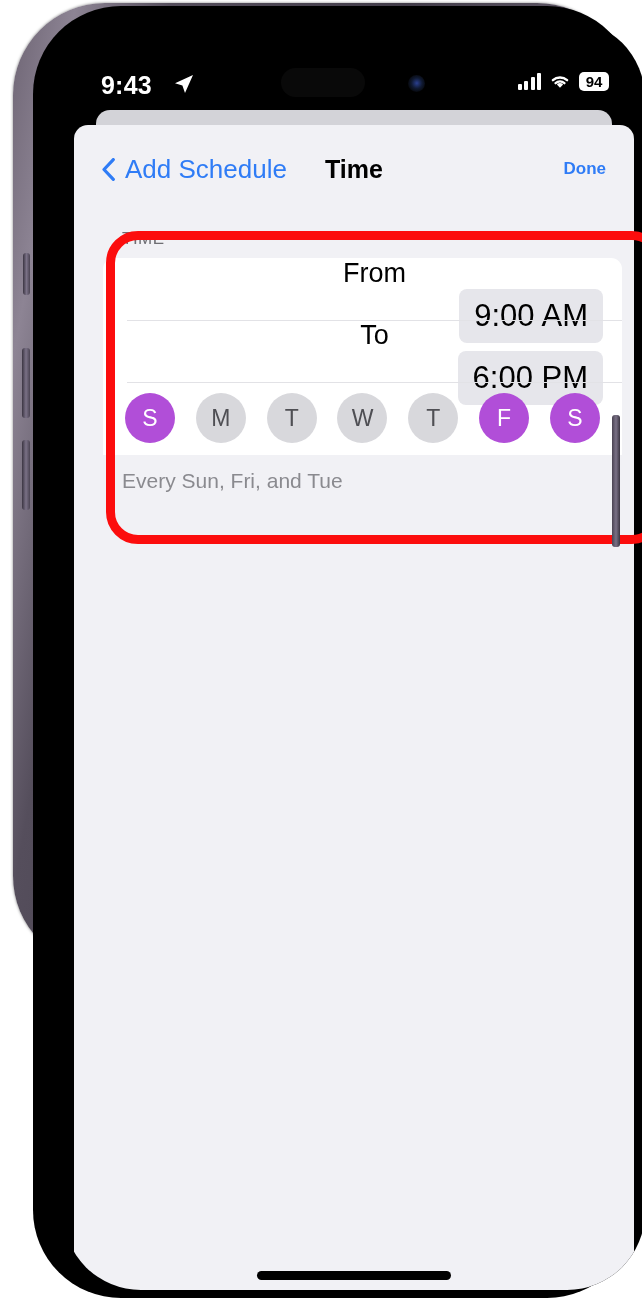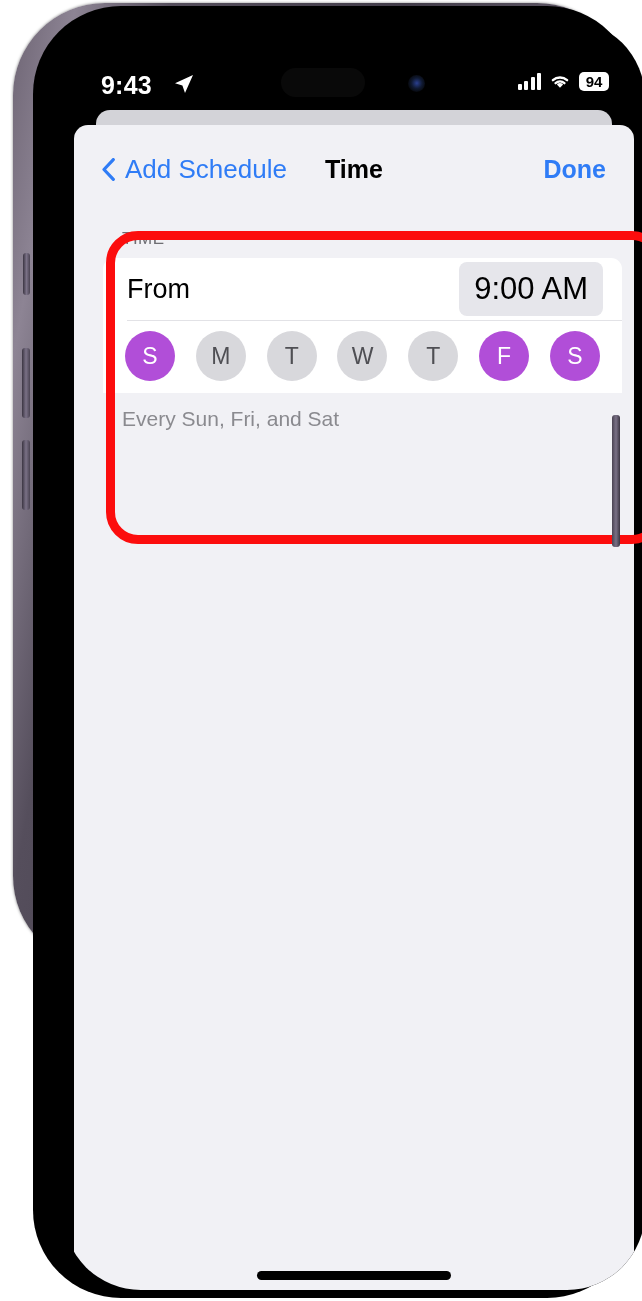--- a/index.html
+++ b/index.html
@@ -96,37 +96,38 @@
   }
   #nav-back { display:flex; align-items:center; gap:10px; cursor:pointer; }
   #back-chevron { width:13px; height:23px; flex:none; }
   #nav-back-label { color:#2f7cf6; font-size:26px; }
   #nav-title {
     position:absolute; left:0; right:0; top:0; height:88px;
     display:flex; align-items:center; justify-content:center;
     font-size:25px; font-weight:bold; color:#000;
     pointer-events:none;
   }
-  #nav-done { margin-left:auto; color:#2f7cf6; font-size:25px; font-weight:bold; cursor:pointer; }
+  #nav-done { margin-left:auto; color:#2f7cf6; font-size:17px; font-weight:bold; cursor:pointer; }
 
   
   #section-header {
     padding:16px 0 9px 48px;
     font-size:17px; color:#6e6e73; letter-spacing:.5px;
   }
   #time-card {
     margin:0 12px 0 29px;
     background:#fff;
     border-radius:11px 11px 0 0;
   }
   .time-row {
     position:relative;
     height:62px;
     display:flex; align-items:center;
     padding:0 0 0 24px;
+    flex-direction:column;
   }
   .time-row + .time-row::before,
   #days-row::before {
     content:""; position:absolute; left:24px; right:0; top:0;
     height:1px; background:#e2e2e6;
   }
   .row-label { font-size:27px; color:#000; }
   .time-pill {
     margin-left:auto; margin-right:19px;
     background:#e6e6eb; color:#000;
@@ -213,32 +214,36 @@
           <div id="nav-done">Done</div>
         </div>
 
         <div id="section-header">TIME</div>
 
         <div id="time-card">
           <div class="time-row">
             <span class="row-label">From</span>
             <span class="time-pill">9:00 AM</span>
           </div>
+          <div class="time-row">
+            <span class="row-label">To</span>
+            <span class="time-pill">6:00 PM</span>
+          </div>
           <div id="days-row">
             <span class="day-circle on">S</span>
             <span class="day-circle off">M</span>
             <span class="day-circle off">T</span>
             <span class="day-circle off">W</span>
             <span class="day-circle off">T</span>
             <span class="day-circle on">F</span>
             <span class="day-circle on">S</span>
           </div>
         </div>
 
-        <div id="section-footer">Every Sun, Fri, and Sat</div>
+        <div id="section-footer">Every Sun, Fri, and Tue</div>
       </div>
 
       <div id="annotation-rect"></div>
 
       <div id="home-indicator"></div>
     </div>
   </div>
 
   <div class="side-btn" id="btn-mute"></div>
   <div class="side-btn" id="btn-vol-up"></div>

